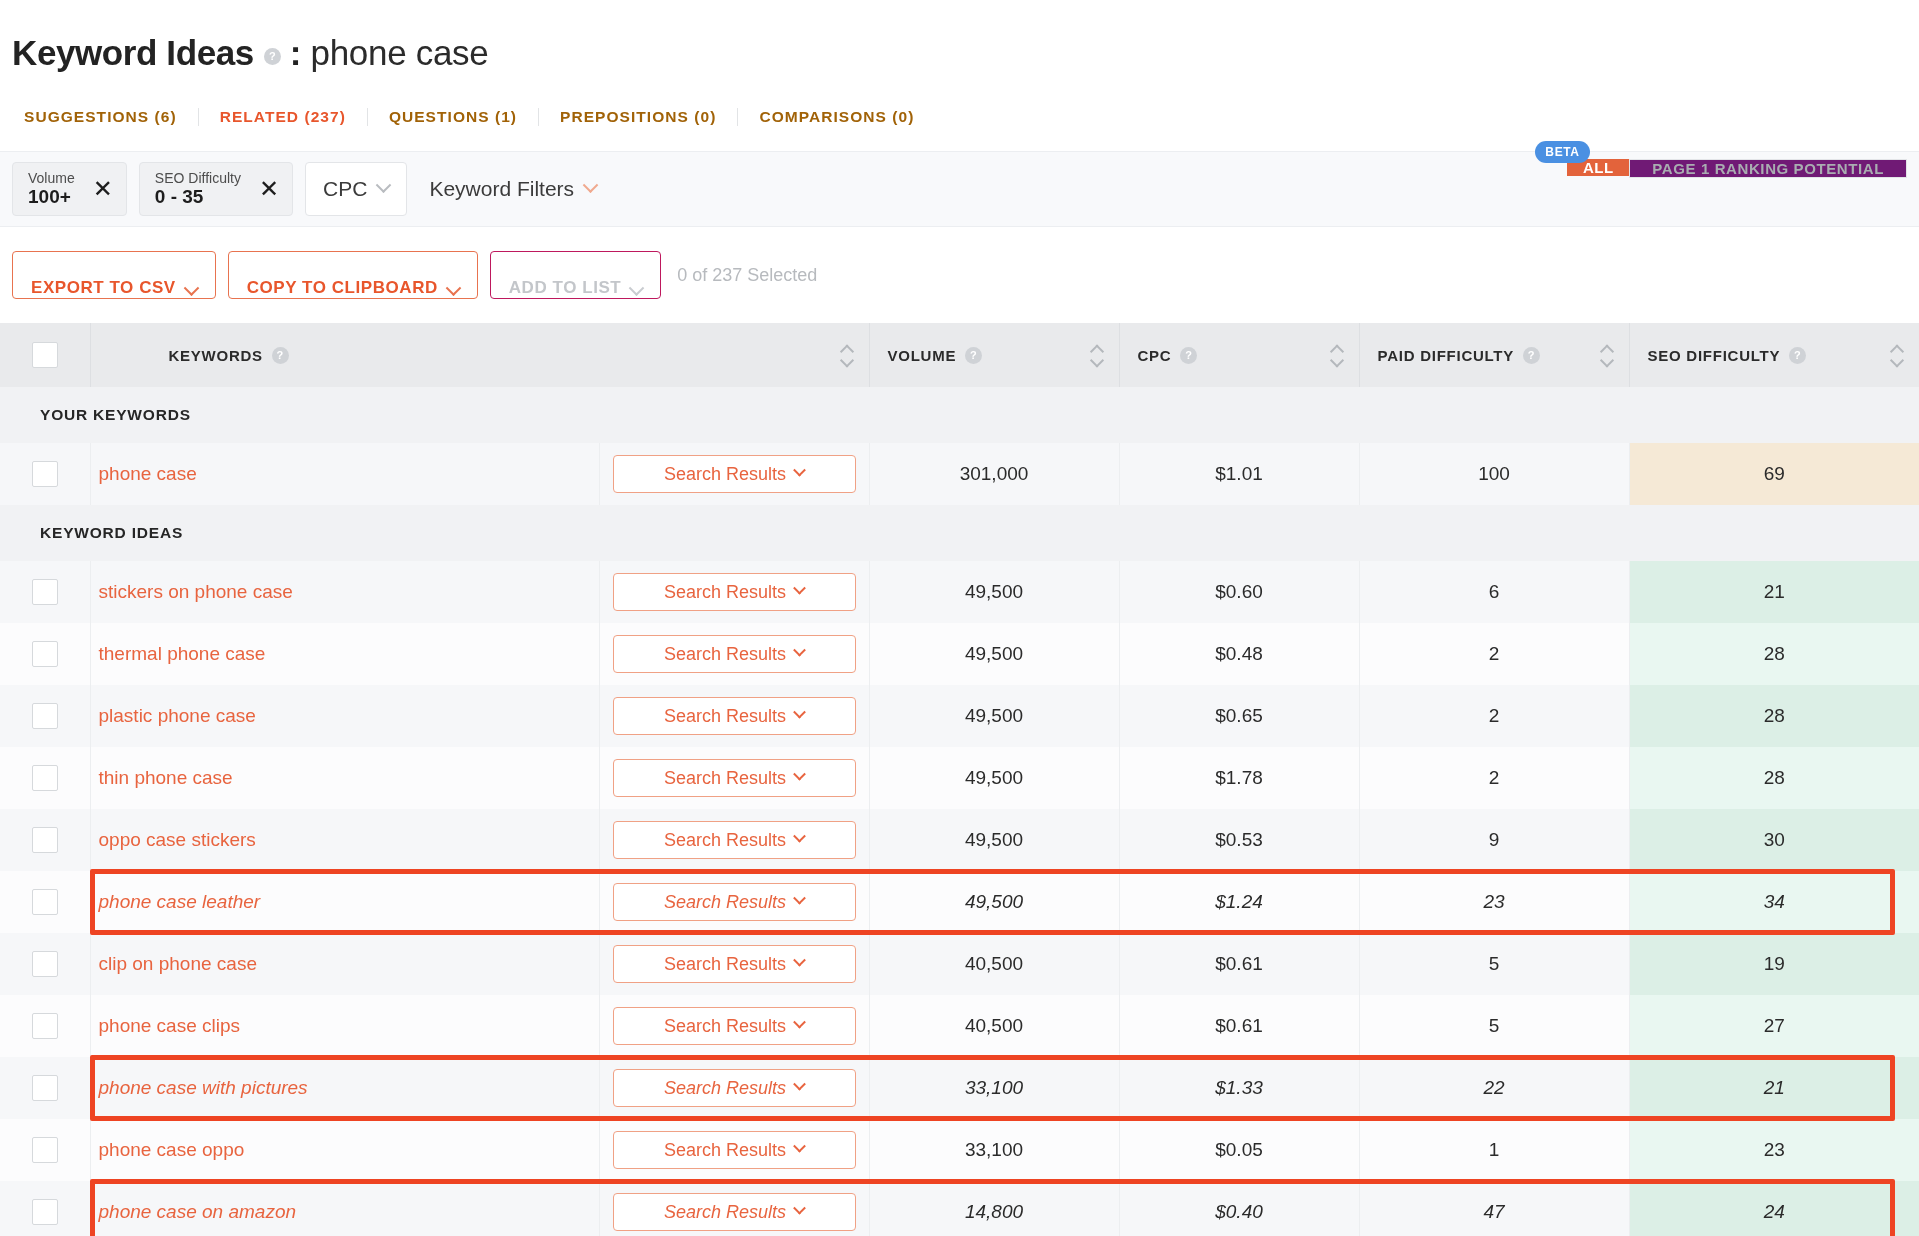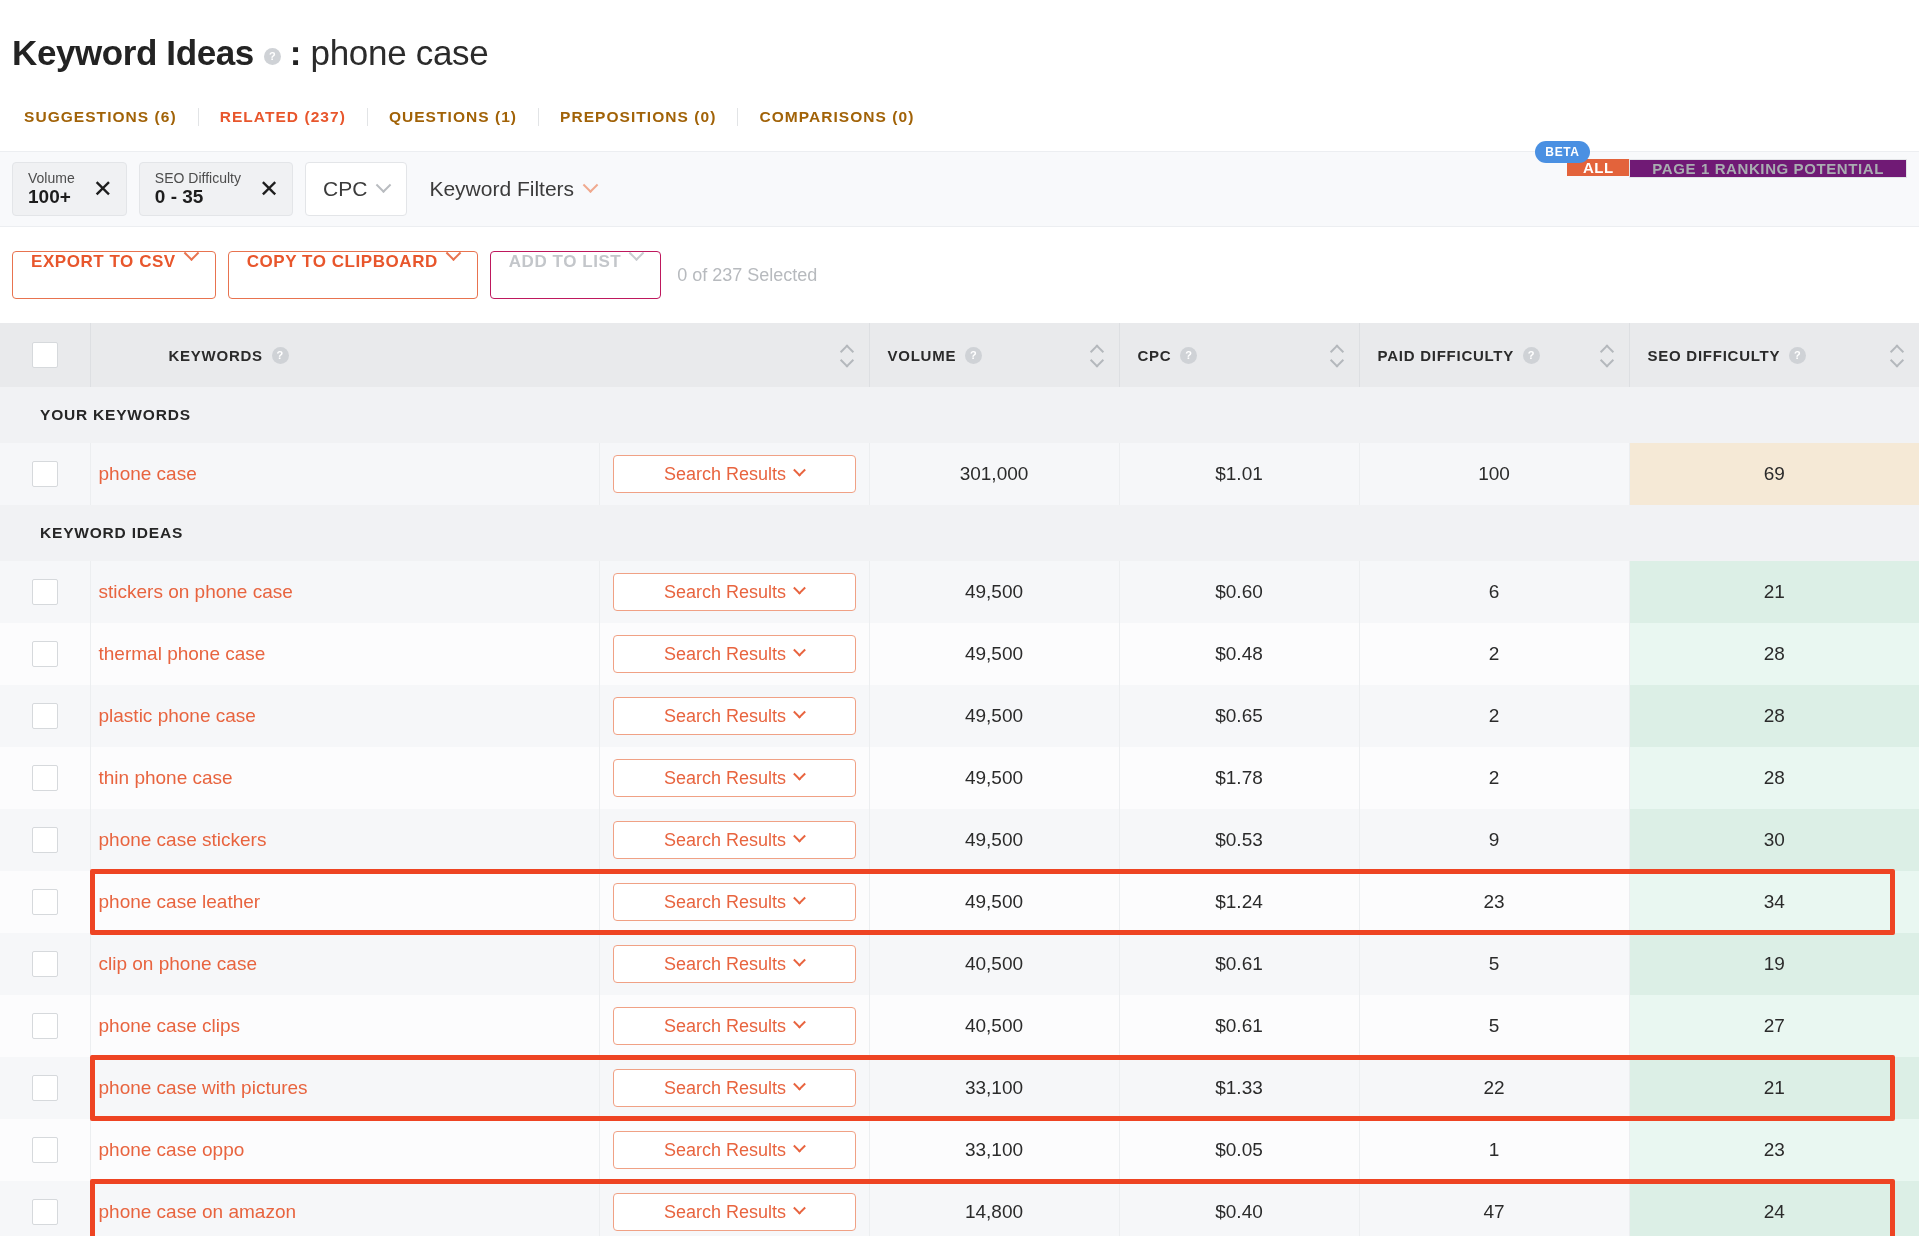--- a/index.html
+++ b/index.html
@@ -172,21 +172,21 @@
   }
 
   
   .action-bar {
     display: flex;
     align-items: center;
     padding: 24px 12px 24px 12px;
   }
   .btn {
     display: flex;
-    align-items: flex-start;
+    align-items: flex-end;
     justify-content: center;
     height: 48px;
     border-radius: 4px;
     font-size: 17px;
     font-weight: 700;
     letter-spacing: 0.55px;
     cursor: pointer;
     padding: 0 18px;
     white-space: nowrap;
   }
@@ -338,21 +338,21 @@
   td.cpc { width: 240px; }
   td.pd  { width: 270px; }
   td.sd  { width: 290px; }
 
   
   tr.datarow td.sd.green-a { background: #dcefe6 !important; }
   tr.datarow td.sd.green-b { background: #e9f7f1 !important; }
   tr.datarow td.sd.beige   { background: #f5e9d6 !important; }
 
   
-  tr.hl { position: relative; }
+  tr.hl { position: relative; font-style: italic; }
   .hl-box {
     position: absolute;
     left: 90px;
     width: 1805px;
     border: 5px solid #ee4423;
     border-radius: 2px;
     pointer-events: none;
     z-index: 5;
   }
   .tablewrap { position: relative; }
@@ -551,21 +551,21 @@
           <td class="cb"><span class="checkbox"></span></td>
           <td class="kwcell"><span class="kwlink">thin phone case</span></td>
           <td class="srcell"><span class="sr-btn">Search Results<span class="chev"></span></span></td>
           <td class="num vol">49,500</td>
           <td class="num cpc">$1.78</td>
           <td class="num pd">2</td>
           <td class="num sd green-b">28</td>
         </tr>
         <tr class="datarow even">
           <td class="cb"><span class="checkbox"></span></td>
-          <td class="kwcell"><span class="kwlink">phone case stickers</span></td>
+          <td class="kwcell"><span class="kwlink">oppo case stickers</span></td>
           <td class="srcell"><span class="sr-btn">Search Results<span class="chev"></span></span></td>
           <td class="num vol">49,500</td>
           <td class="num cpc">$0.53</td>
           <td class="num pd">9</td>
           <td class="num sd green-a">30</td>
         </tr>
         <tr class="datarow odd hl">
           <td class="cb"><span class="checkbox"></span></td>
           <td class="kwcell"><span class="kwlink">phone case leather</span></td>
           <td class="srcell"><span class="sr-btn">Search Results<span class="chev"></span></span></td>

